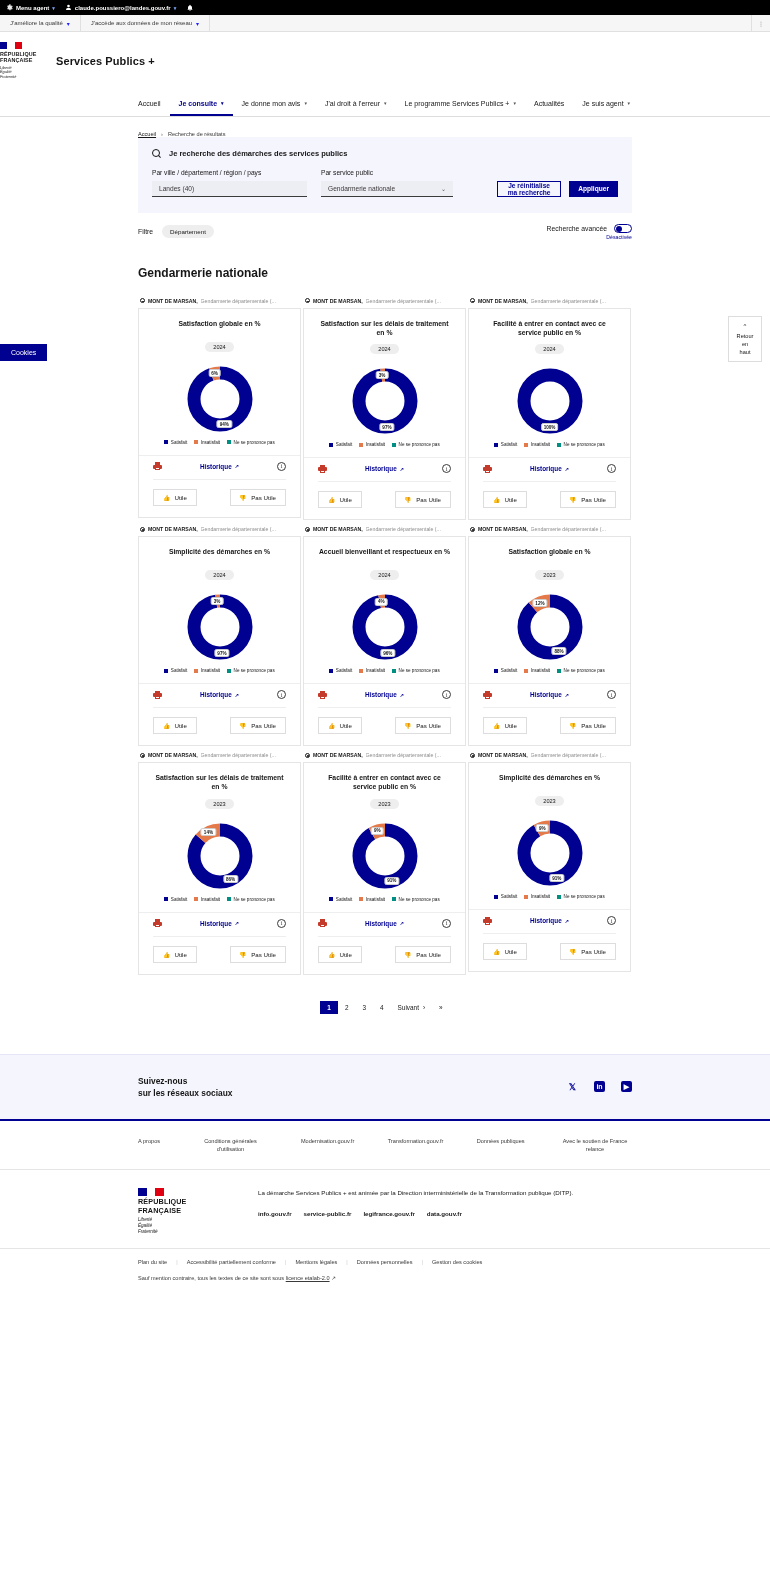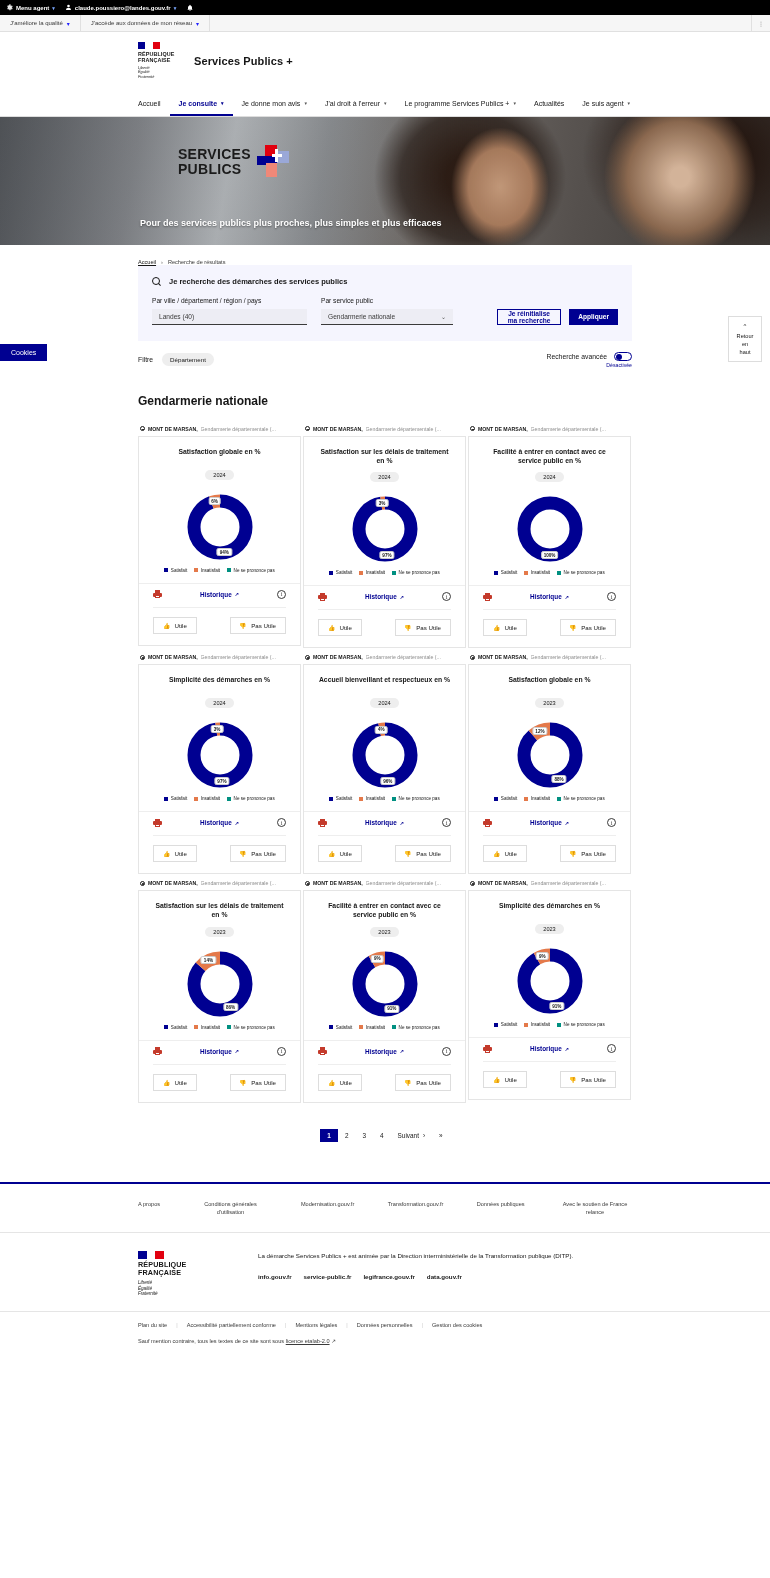--- a/index.html
+++ b/index.html
@@ -30,21 +30,21 @@
   .agent-subbar .tab {
     display: flex; align-items: center; gap: 4px;
     padding: 0 10px; border-right: 1px solid #e0e0e0; color: #3a3a3a;
   }
   .agent-subbar .tab .caret { color: #2323ff; font-size: 6px; }
   .agent-subbar .spacer { flex: 1; border-right: 1px solid #e0e0e0;}
   .agent-subbar .right { display:flex; align-items:center; padding: 0 6px; gap:4px; color:#666; }
 
   
   .site-header { background: #fff; padding: 10px 0 0 0; }
-  .hdr-inner { width: 770px; padding-left: 138px; display: flex; align-items: center; gap: 18px; }
+  .hdr-inner { width: 770px; display: flex; align-items: center; gap: 18px; }
   .marianne { width: 38px; }
   .flag { display: flex; height: 7px; width: 22px; }
   .flag i { flex: 1; display:block; }
   .flag .b { background: #000091; }
   .flag .w { background: #fff; }
   .flag .r { background: #e1000f; }
   .rf-text { font-size: 5.4px; font-weight: bold; line-height: 1.18; letter-spacing: .02em; margin-top: 2px; }
   .rf-dev { font-size: 3.8px; font-style: italic; line-height: 1.25; margin-top: 2px; color:#161616; }
   .site-name { font-size: 11px; font-weight: bold; letter-spacing: .01em; }
 
@@ -338,39 +338,20 @@
       <a href="#">
           <span>Actualités</span>
         </a>
       <a href="#">
           <span>Je suis agent</span>
           <span class="chev">▾</span>
         </a>
     </div>
   </div>
 
-  <div class="hero">
-    <div class="face"></div>
-    <div class="overlay"></div>
-    <div class="hero-logo">
-      <div class="txt">
-        <div>SERVICES</div>
-        <div>PUBLICS</div>
-      </div>
-      <div class="plus-mark">
-        <i class="pm1"></i>
-          <i class="pm2"></i>
-          <i class="pm3"></i>
-          <i class="pm4"></i>
-          <i class="pm5"></i>
-          <i class="pm6"></i>
-      </div>
-    </div>
-    <div class="hero-tagline">Pour des services publics plus proches, plus simples et plus efficaces</div>
-  </div>
 
   <div class="content">
 
     <div class="breadcrumb">
       <a href="#">Accueil</a>
       <span class="sep">›</span>
       <span>Recherche de résultats</span>
     </div>
 
 
@@ -947,20 +928,31 @@
       <a href="#">
           <span>Suivant</span>
           <span>›</span>
         </a>
       <a href="#">
           <span>»</span>
         </a>
     </div>
   </div>
 
+  <div class="social">
+    <div class="txt">
+      <div>Suivez-nous</div>
+      <div>sur les réseaux sociaux</div>
+    </div>
+    <div class="icons">
+      <span class="sicon">𝕏</span>
+      <span class="sicon box">in</span>
+      <span class="sicon box">▶</span>
+    </div>
+  </div>
 
   <div class="footlinks">
     <a href="#">A propos</a>
     <a href="#">Conditions générales d'utilisation</a>
     <a href="#">Modernisation.gouv.fr</a>
     <a href="#">Transformation.gouv.fr</a>
     <a href="#">Données publiques</a>
     <a href="#">Avec le soutien de France relance</a>
   </div>
 

